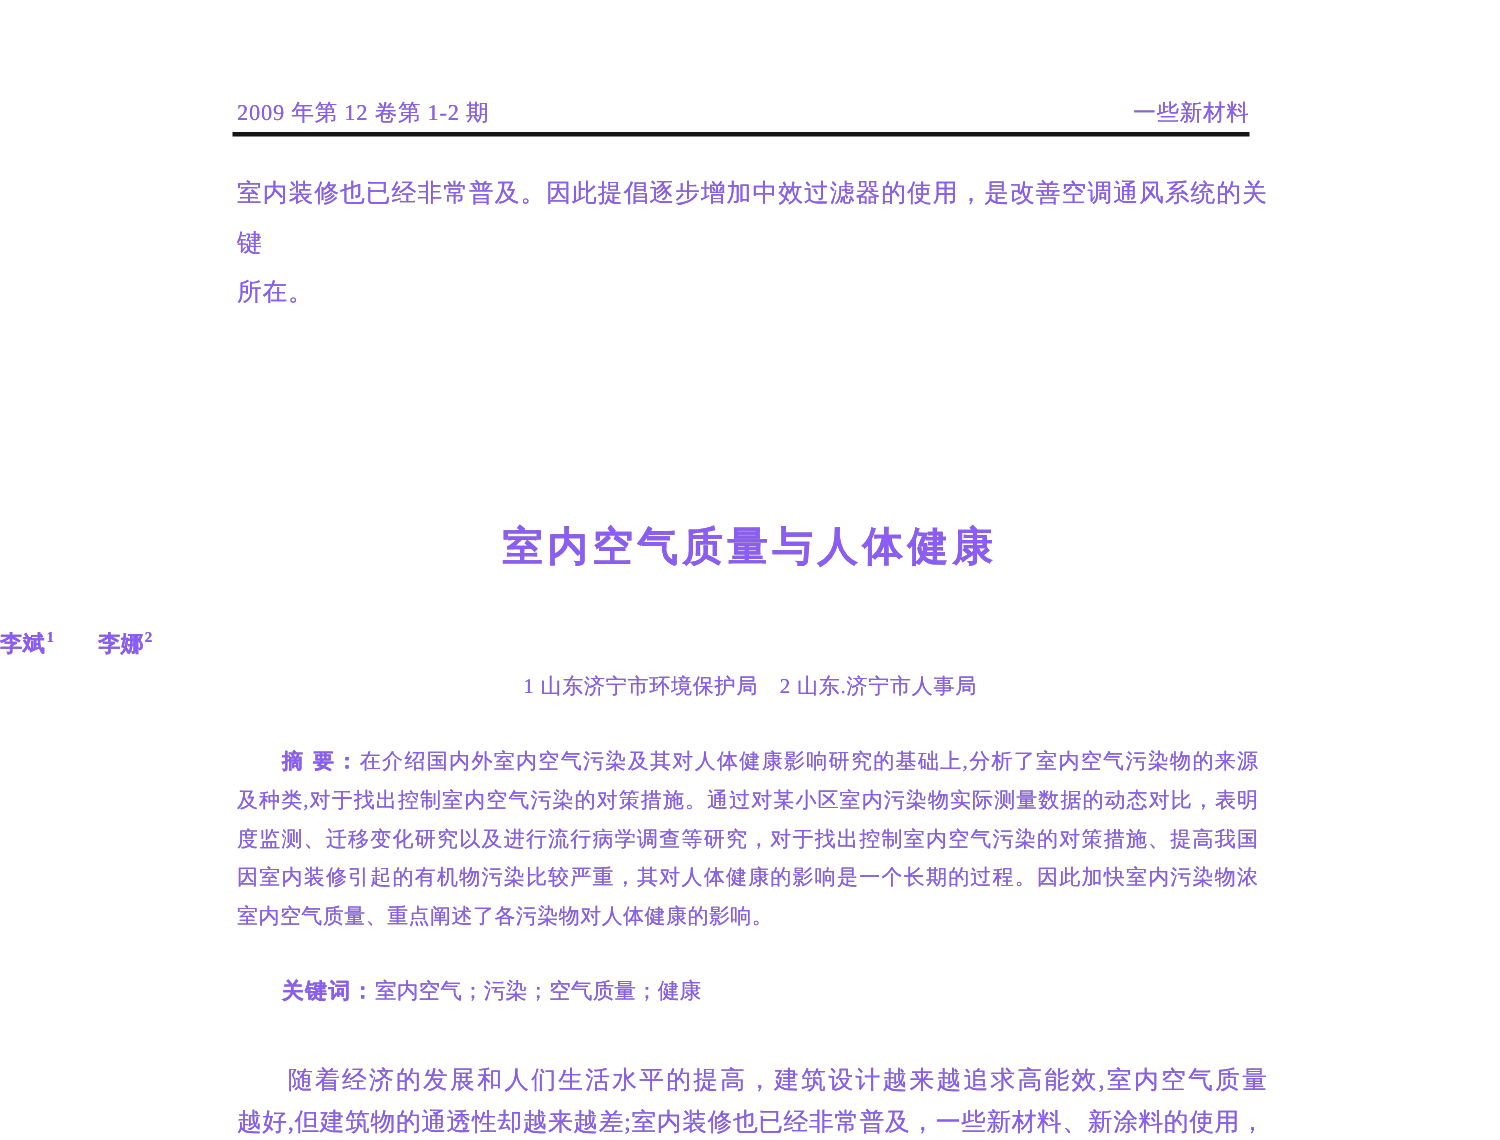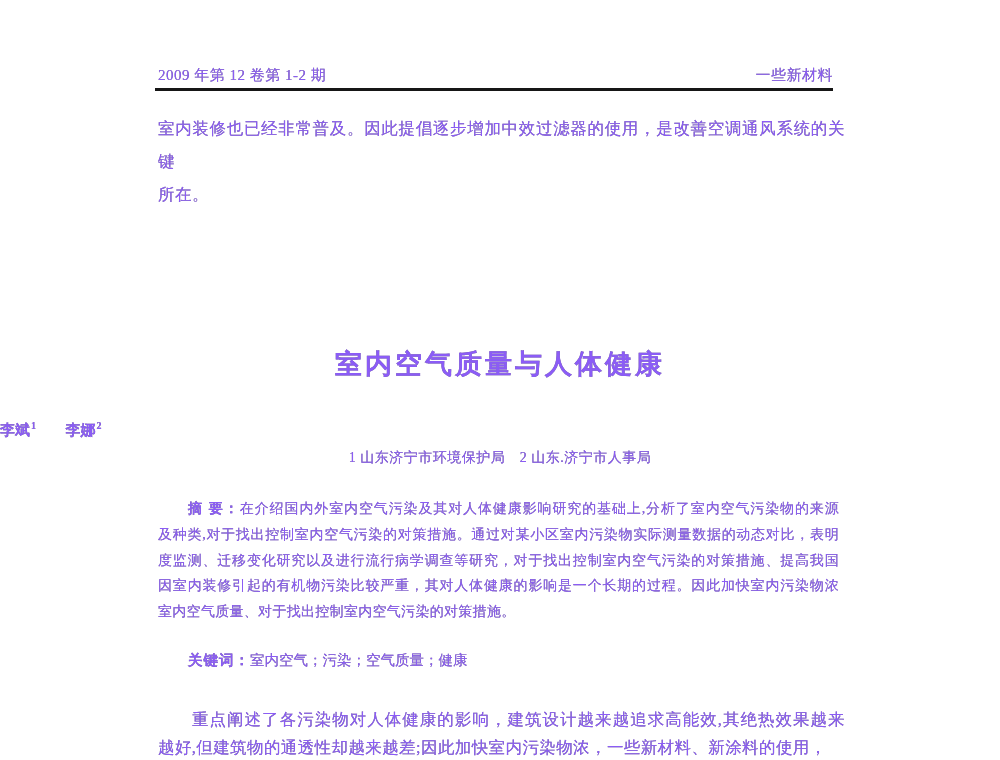--- a/index.html
+++ b/index.html
@@ -66,25 +66,25 @@
 
   <div class="affil">1 山东济宁市环境保护局　2 山东.济宁市人事局</div>
 
   <div class="abstract">
     <div class="jl first">
       <b class="lbl">摘 要：</b><span>在介绍国内外室内空气污染及其对人体健康影响研究的基础上,分析了室内空气污染物的来源</span>
     </div>
     <div class="jl">及种类,对于找出控制室内空气污染的对策措施。通过对某小区室内污染物实际测量数据的动态对比，表明</div>
     <div class="jl">度监测、迁移变化研究以及进行流行病学调查等研究，对于找出控制室内空气污染的对策措施、提高我国</div>
     <div class="jl">因室内装修引起的有机物污染比较严重，其对人体健康的影响是一个长期的过程。因此加快室内污染物浓</div>
-    <div>室内空气质量、对于找出控制室内空气污染的对策措施。</div>
+    <div>室内空气质量、重点阐述了各污染物对人体健康的影响。</div>
   </div>
 
   <div class="keywords">
     <b class="lbl">关键词：</b><span>室内空气；污染；空气质量；健康</span>
   </div>
 
   <div class="bodytext">
-    <div class="jl first">重点阐述了各污染物对人体健康的影响，建筑设计越来越追求高能效,其绝热效果越来</div>
-    <div>越好,但建筑物的通透性却越来越差;因此加快室内污染物浓，一些新材料、新涂料的使用，</div>
+    <div class="jl first">随着经济的发展和人们生活水平的提高，建筑设计越来越追求高能效,室内空气质量</div>
+    <div>越好,但建筑物的通透性却越来越差;室内装修也已经非常普及，一些新材料、新涂料的使用，</div>
   </div>
 
 </div>
 
 </body></html>

